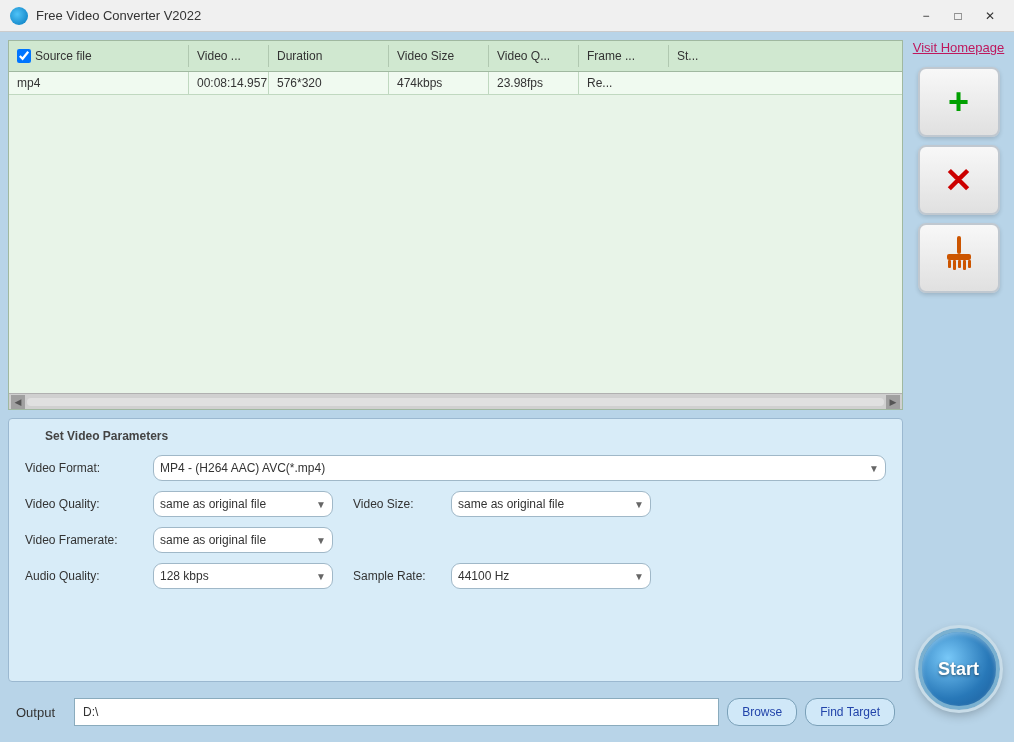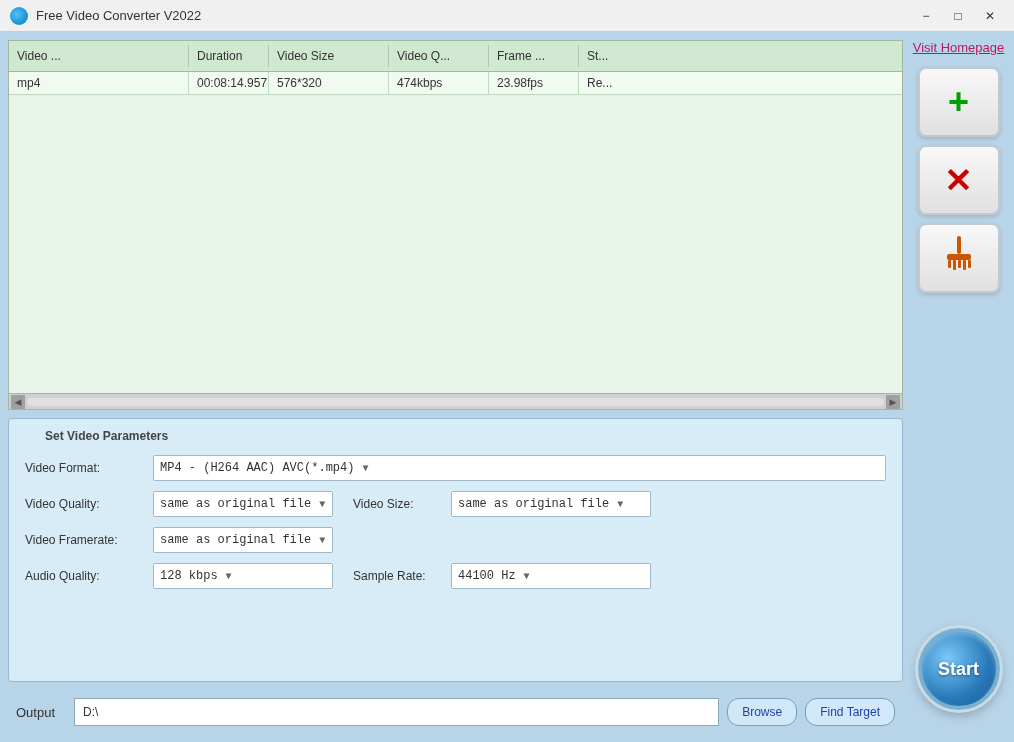--- a/index.html
+++ b/index.html
@@ -171,30 +171,29 @@
     }
     .param-label {
       font-size: 12px;
       color: #333;
       width: 120px;
       flex-shrink: 0;
     }
     .param-select {
       background: white;
       border: 1px solid #a0b8c8;
-      border-radius: 2px;
+      border-radius: 9px;
       padding: 3px 6px;
       font-size: 12px;
       color: #333;
       display: flex;
       align-items: center;
-      justify-content: flex-start;
+      justify-content: space-between;
       cursor: pointer;
       height: 26px;
-      font-family: Liberation Mono, monospace;
     }
     .param-select-full {
       flex: 1;
     }
     .param-select-medium {
       width: 200px;
     }
     .param-select-small {
       width: 180px;
     }
@@ -321,20 +320,24 @@
   </div>
 </div>
 
 <div class="main-container">
 
   <div class="left-panel">
 
     <div class="file-table-container">
 
       <div class="file-table-header">
+        <div class="file-table-header-cell">
+          <input type="checkbox" checked="" style="">
+          <span>Source file</span>
+        </div>
         <div class="file-table-header-cell">Video ...</div>
         <div class="file-table-header-cell">Duration</div>
         <div class="file-table-header-cell">Video Size</div>
         <div class="file-table-header-cell">Video Q...</div>
         <div class="file-table-header-cell">Frame ...</div>
         <div class="file-table-header-cell">St...</div>
       </div>
 
       <div class="file-table-body">
         <div class="file-table-row">

